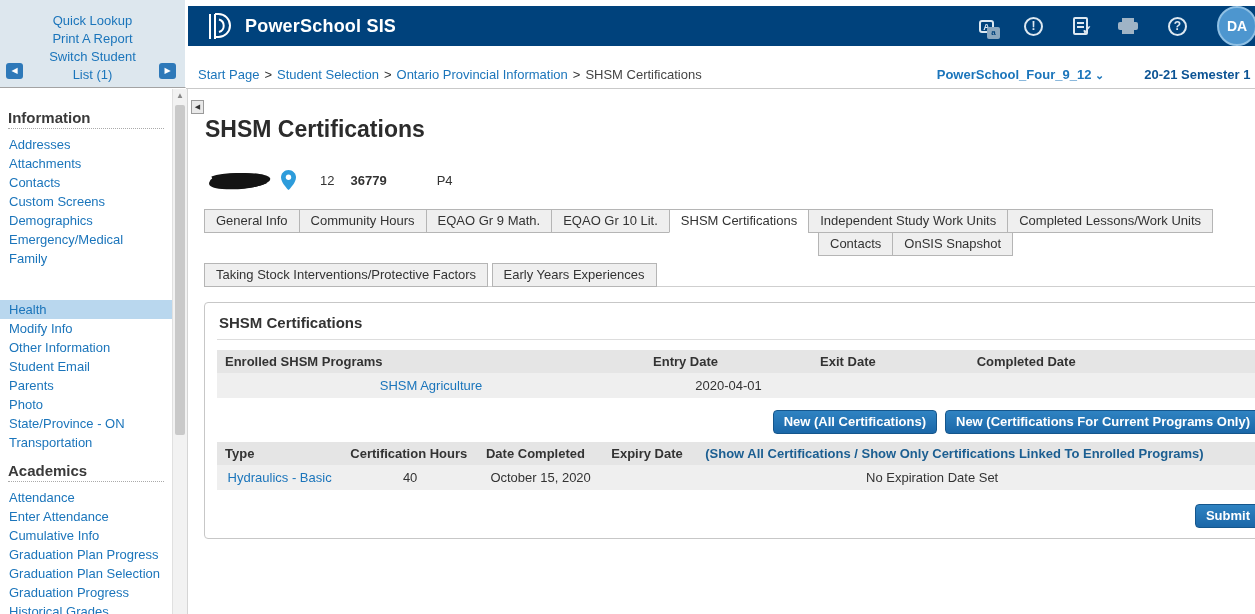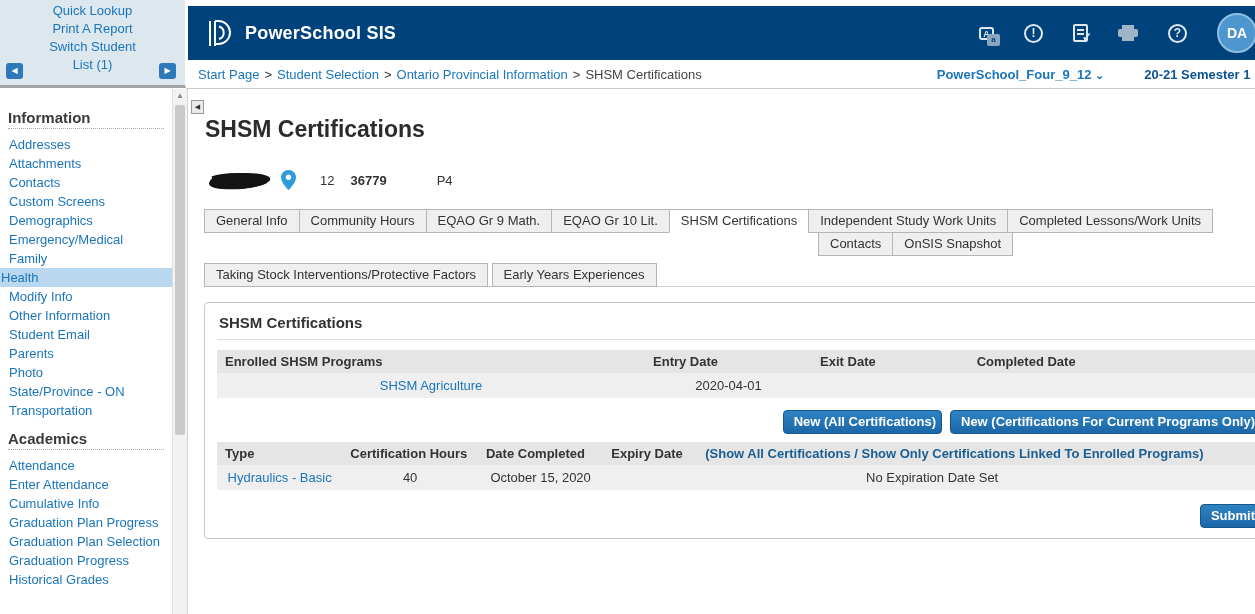--- a/index.html
+++ b/index.html
@@ -6,34 +6,34 @@
   html,body { margin:0; padding:0; }
   body {
     width:1255px; height:614px; position:relative; overflow:hidden;
     background:#fff; font-family:"Liberation Sans", sans-serif; color:#333;
   }
   a { text-decoration:none; cursor:pointer; }
 
   
   #quick-panel {
     position:absolute; left:0; top:0; width:186px; height:88px;
-    background:#dde7ee; border-bottom:3px solid #a3a3a3; border-right:1px solid #fff;
-    text-align:center; padding-top:2px; font-size:13px;
+    background:#dde7ee; border-bottom:1px solid #a3a3a3; border-right:1px solid #fff;
+    text-align:center; padding-top:12px; font-size:13px;
   }
   #quick-panel .qlink { display:block; color:#1b75bb; line-height:18px; }
   .nav-arrow {
     position:absolute; top:63px; width:17px; height:16px; border-radius:3px;
     background:#2e79b9; color:#fff; font-size:8px; line-height:16px; text-align:center;
     cursor:pointer;
   }
   #prev-arrow { left:6px; }
   #next-arrow { right:9px; }
 
   
-  #header-region { position:absolute; left:186px; top:0; right:0; height:60px; background:#fff; }
+  #header-region { position:absolute; left:186px; top:0; right:0; height:46px; background:#fff; }
   #header-bar {
     position:absolute; left:2px; right:0; top:6px; bottom:0;
     background:#00427c; display:flex; align-items:center; padding:0 14px 0 18px;
   }
   #logo { display:flex; align-items:center; }
   #app-title { color:#fff; font-size:18px; font-weight:bold; margin-left:12px; letter-spacing:.2px; }
   #header-icons { margin-left:auto; display:flex; align-items:center; gap:30px; }
   .hicon { color:#dde8f1; position:relative; cursor:pointer; }
   .circle-icon {
     width:19px; height:19px; border:2px solid #dde8f1; border-radius:50%;
@@ -77,21 +77,21 @@
   #term-selector { color:#0b5394; font-weight:bold; cursor:pointer; white-space:nowrap; }
 
   
   #sidebar {
     position:absolute; left:0; top:89px; width:172px; bottom:0; background:#fff;
     padding:10px 0 0 8px; font-size:13px; overflow:hidden;
   }
   .side-heading { font-size:15px; font-weight:bold; color:#3a3a3a; margin:10px 0 2px 0; }
   .side-dots { border-bottom:1px dotted #aaa; margin:2px 8px 6px 0; }
   .side-link { display:block; color:#1b75bb; line-height:19px; padding-left:1px; }
-  .side-link.active { background:#b9d7ee; margin-left:-8px; padding-left:1px; }
+  .side-link.active { background:#b9d7ee; margin-left:-8px; padding-left:9px;margin-top:32px; }
   #side-scrollbar {
     position:absolute; left:172px; top:89px; width:15px; bottom:0;
     background:#f2f2f2; border-left:1px solid #e0e0e0;
   }
   #side-scroll-up {
     height:14px; text-align:center; font-size:8px; color:#888; line-height:14px; cursor:pointer;
   }
   #side-scroll-thumb {
     position:absolute; left:2px; right:2px; top:16px; height:330px;
     background:#c9c9c9; border-radius:2px; cursor:pointer;
@@ -140,21 +140,21 @@
     padding:4px 8px; white-space:nowrap;
   }
   td { background:#efefef; padding:5px 8px; white-space:nowrap;text-align:center; }
   #programs-table { margin-top:10px; }
   #programs-table .c1 { width:41%; } #programs-table .c2 { width:16%; }
   #programs-table .c3 { width:15%; }
   .cell-link { color:#1b75bb; }
   #new-buttons { display:flex; justify-content:flex-end; gap:8px; margin:12px 0 8px 0; }
   .ps-button {
     background:linear-gradient(#2f83c2,#1b67a8); border:1px solid #15568c; color:#fff;
-    font-size:13px; font-weight:bold; padding:3px 5px 4px 10px; border-radius:4px; cursor:pointer;
+    font-size:13px; font-weight:bold; padding:3px 10px 4px 10px; border-radius:4px; cursor:pointer;
     font-family:"Liberation Sans", sans-serif;
   }
   #certs-table .c1 { width:12%; } #certs-table .c2 { width:13%; }
   #certs-table .c3 { width:12%; } #certs-table .c4 { width:9%; }
   .filter-link { color:#1b5e91; font-weight:bold; }
   #submit-row { display:flex; justify-content:flex-end; margin-top:14px; }
 </style>
 </head>
 <body>
 

